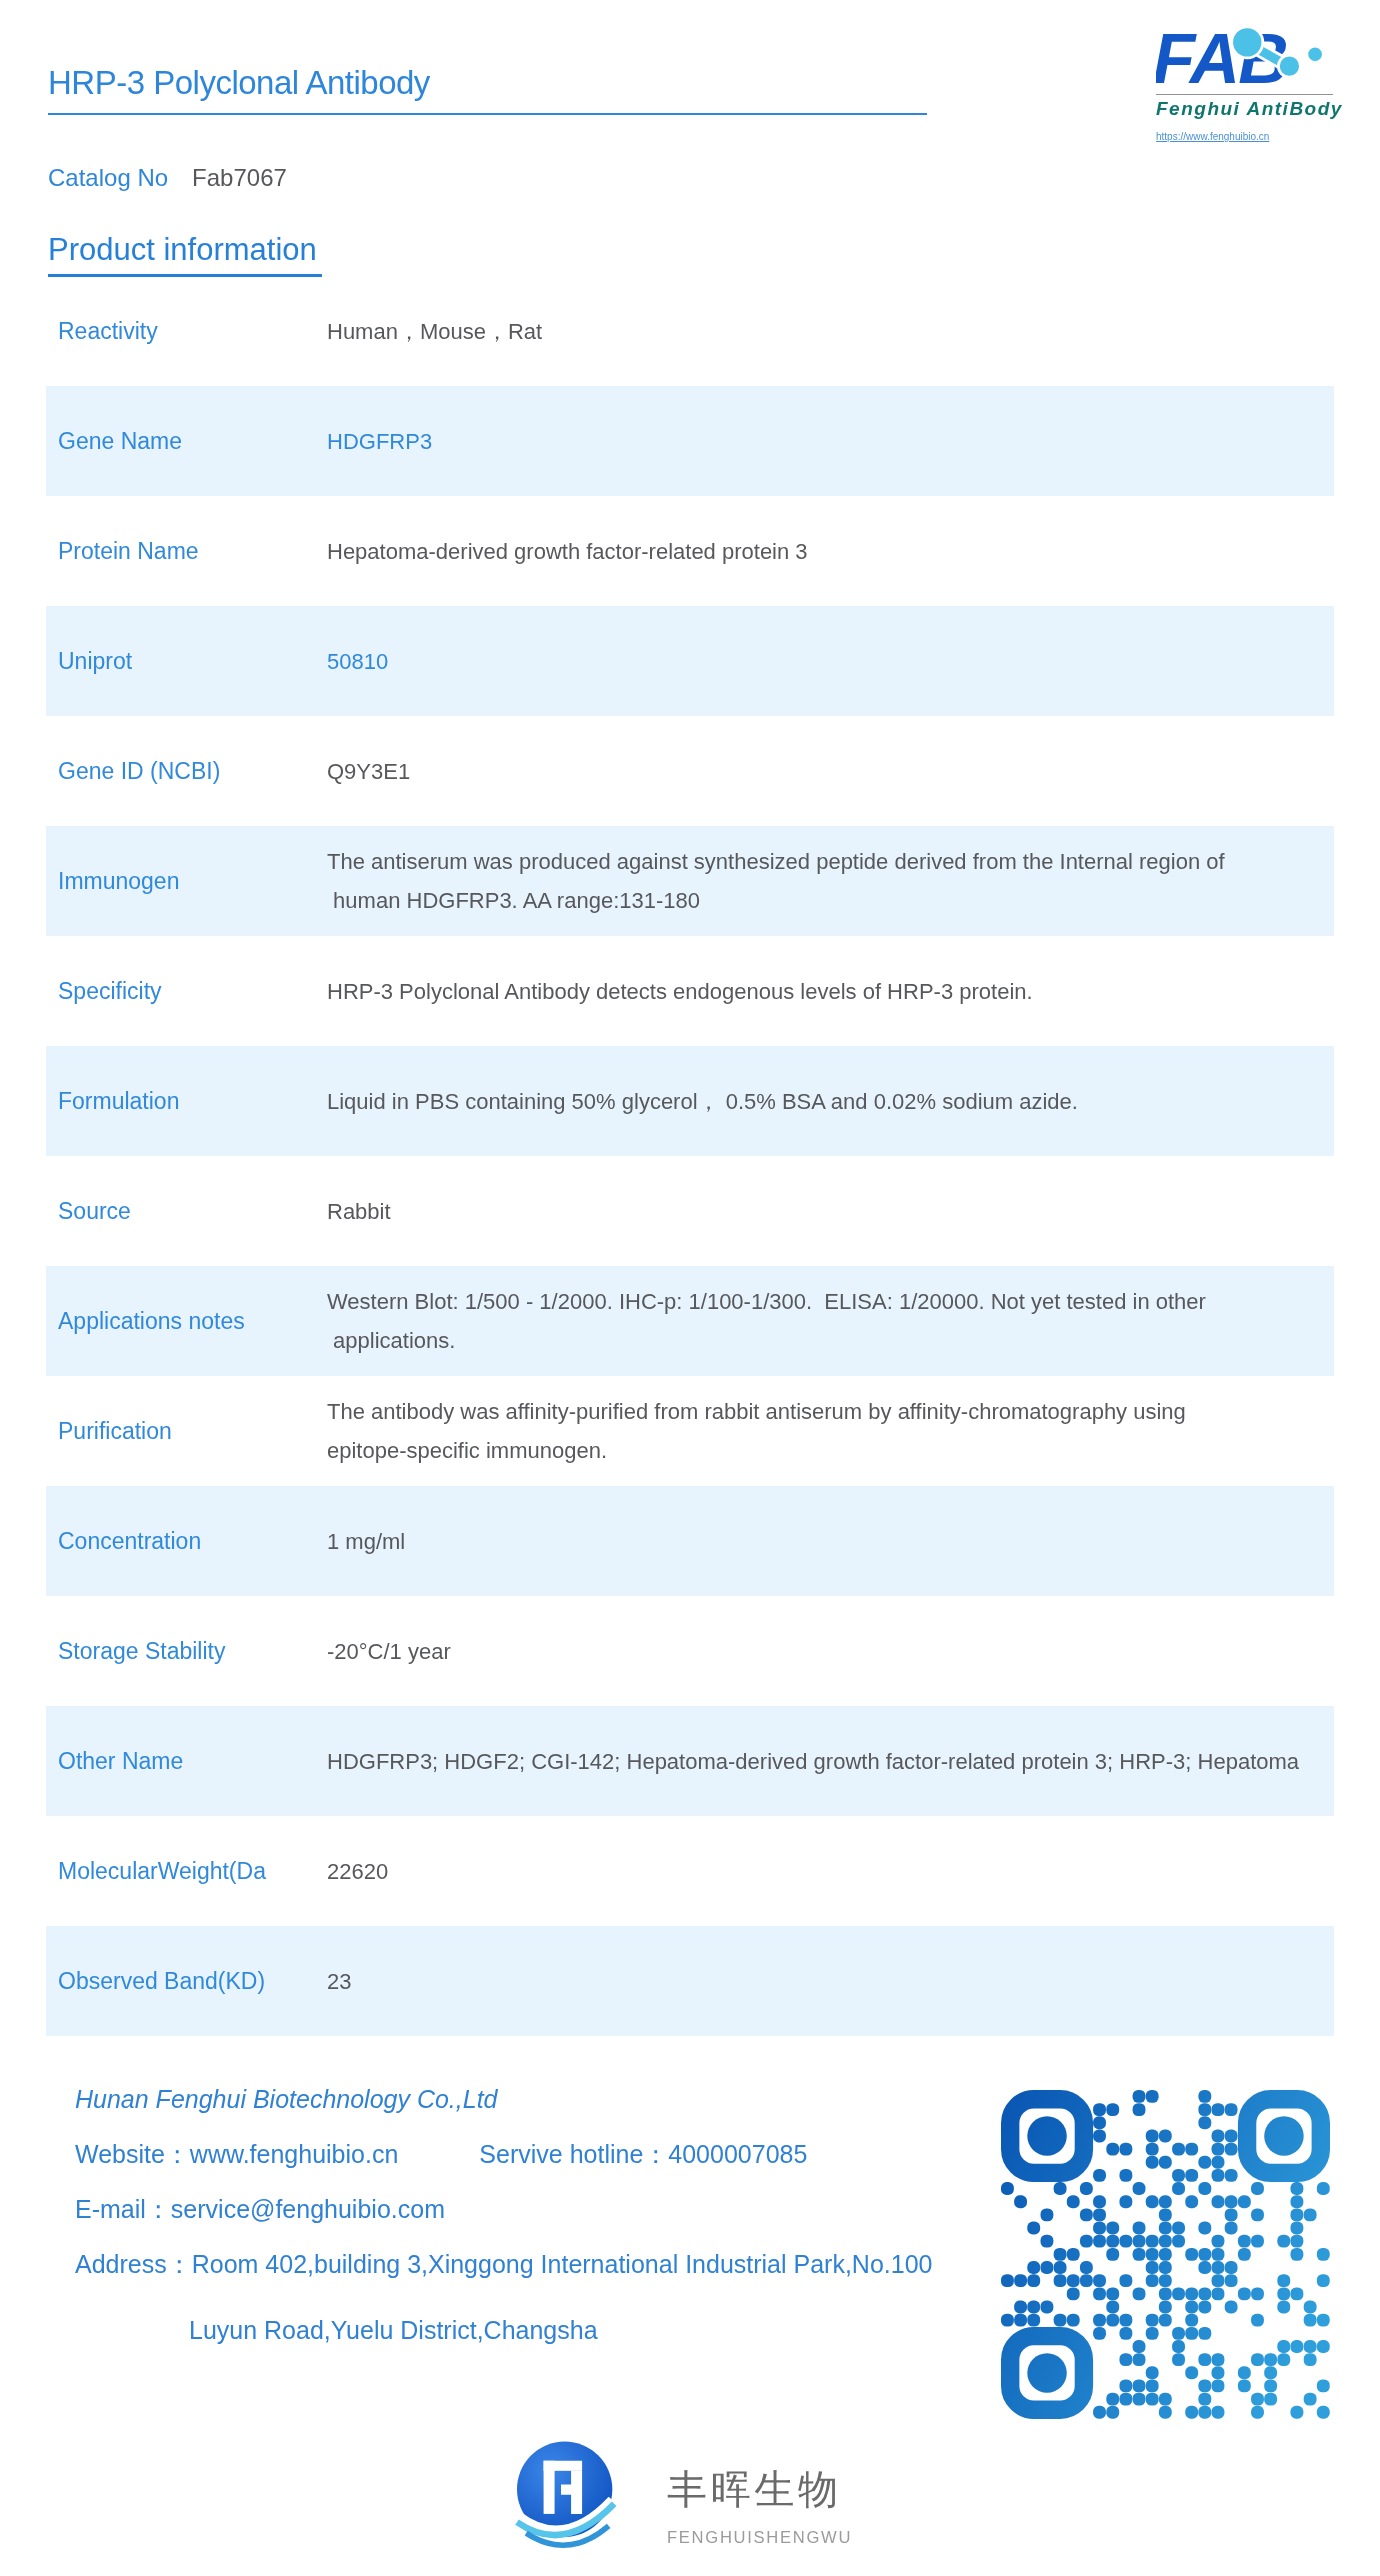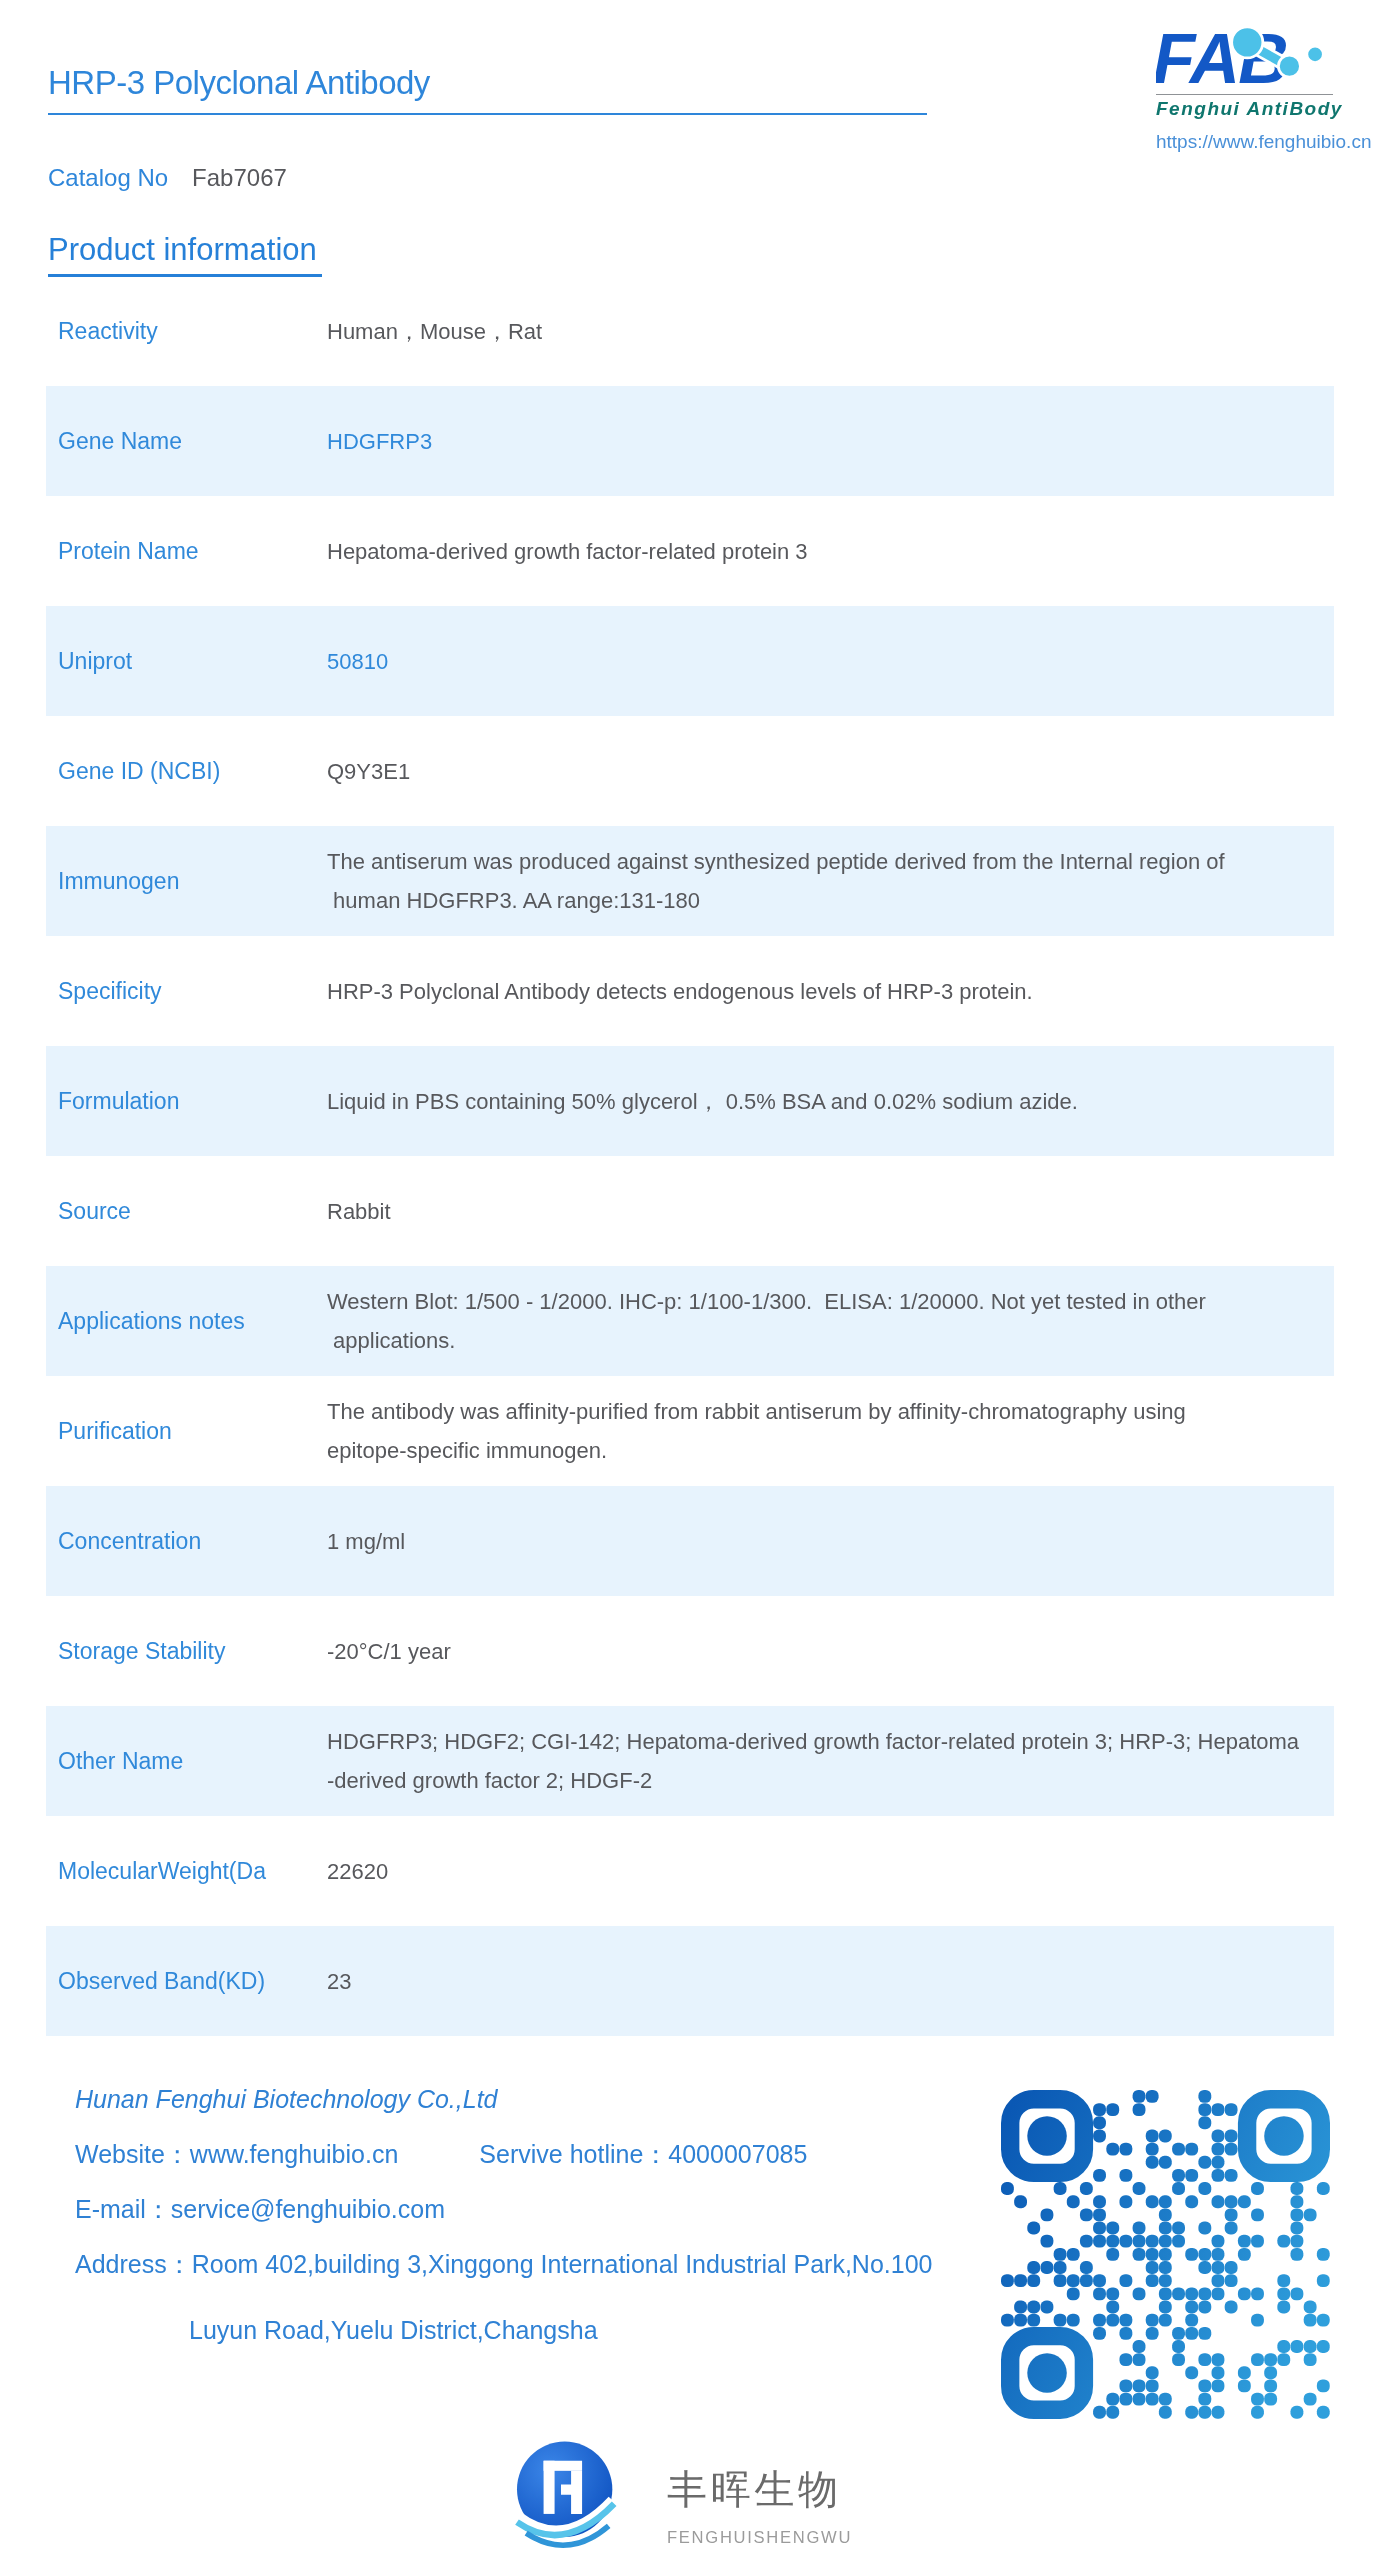--- a/index.html
+++ b/index.html
@@ -13,21 +13,21 @@
     color:#2e86da;letter-spacing:-0.5px;white-space:nowrap;
   }
   .title-rule{position:absolute;left:48px;top:113px;width:879px;height:1.8px;background:#2e86da;}
   .logo{position:absolute;left:1156px;top:24px;width:180px;}
   .logo-svg{display:block;width:177px;height:66px;}
   .logo-divider{width:177px;height:0.9px;background:#8f9296;margin-top:3.7px;}
   .logo-sub{
     margin-top:3.7px;font-size:19px;font-weight:bold;font-style:italic;color:#0f766e;
     letter-spacing:1.5px;white-space:nowrap;
   }
-  .logo-url{margin-top:11px;font-size:19px;color:#4a90d8;white-space:nowrap;}
+  .logo-url{margin-top:11px;font-size:10px;color:#4a90d8;white-space:nowrap;text-decoration:underline;}
   .catalog{position:absolute;left:48px;top:164px;font-size:24px;white-space:nowrap;}
   .cat-label{color:#2e86da;text-align:right;}
   .cat-value{color:#57585c;margin-left:24px;}
   .section-heading{position:absolute;left:48px;top:232px;font-size:31px;color:#2680d8;white-space:nowrap;}
   .heading-rule{position:absolute;left:48px;top:274px;width:274px;height:2.8px;background:#2680d8;}
   
   .table{position:absolute;left:46px;top:276px;width:1288px;}
   .row{display:flex;align-items:center;height:110px;background:transparent;}
   .row.alt{background:#e7f3fd;}
   .row-label{flex:none;width:269px;padding-left:12px;font-size:23px;color:#3089da;}
@@ -158,21 +158,20 @@
       <div class="row">
         <div class="row-label">Storage Stability</div>
         <div class="row-value">
           <div class="line">-20°C/1 year</div>
         </div>
       </div>
       <div class="row alt">
         <div class="row-label">Other Name</div>
         <div class="row-value">
           <div class="line">HDGFRP3; HDGF2; CGI-142; Hepatoma-derived growth factor-related protein 3; HRP-3; Hepatoma</div>
-          <div class="line">-derived growth factor 2; HDGF-2</div>
         </div>
       </div>
       <div class="row">
         <div class="row-label">MolecularWeight(Da</div>
         <div class="row-value">
           <div class="line">22620</div>
         </div>
       </div>
       <div class="row alt">
         <div class="row-label">Observed Band(KD)</div>

